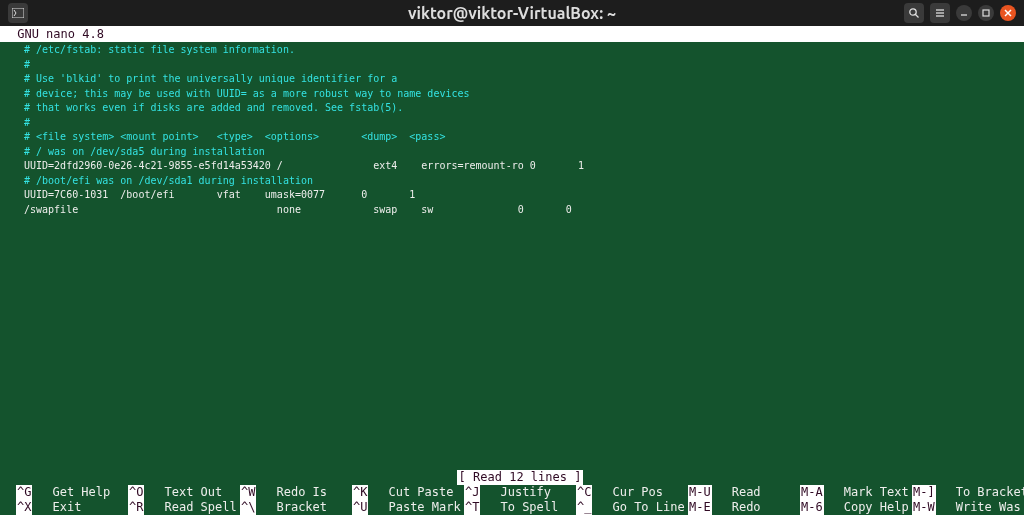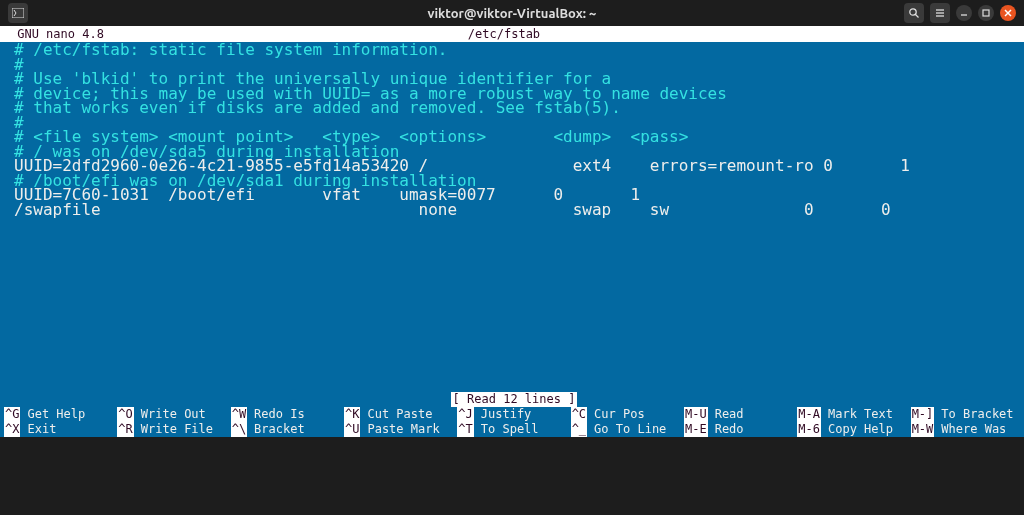--- a/index.html
+++ b/index.html
@@ -1,37 +1,37 @@
 <!DOCTYPE html>
 <html><head>
 <meta charset="utf-8">
 <style>
   html,body{margin:0;padding:0;width:1024px;height:515px;background:#1d1d1d;font-family:"DejaVu Sans Mono","Liberation Mono",monospace;font-size:12px;overflow:hidden;color:#fff}
-  .gnome-bar{height:26px;background:#1d1d1d;display:flex;align-items:center;color:#ddd;font-family:"Ubuntu","DejaVu Sans",sans-serif;font-size:13px;position:relative}
+  .gnome-bar{height:26px;background:#1d1d1d;display:flex;align-items:center;color:#ddd;font-family:"Ubuntu","DejaVu Sans",sans-serif;font-size:16px;position:relative}
   .gnome-left{position:absolute;left:8px;top:0;height:26px;display:flex;align-items:center}
   .gnome-center{position:absolute;left:0;right:0;text-align:center;line-height:26px;font-weight:bold;pointer-events:none}
   .gnome-right{position:absolute;right:8px;top:0;height:26px;display:flex;align-items:center;gap:6px}
   .gn-btn{width:20px;height:20px;border-radius:4px;background:#3a3a3a;display:flex;align-items:center;justify-content:center;color:#ddd}
   .gn-close{background:#e95420;border-radius:50%;width:16px;height:16px}
   .gn-min,.gn-max{background:#3a3a3a;border-radius:50%;width:16px;height:16px;display:flex;align-items:center;justify-content:center}
-  .term{background:#0369a1;height:411px;position:relative}
+  .term{background:#14532d;height:489px;position:relative}
   .nano-header{background:#ffffff;color:#300a24;height:16px;line-height:16px;display:flex;white-space:pre}
   .nano-header .left{padding-left:10px}
   .nano-header .mid{flex:1;text-align:center}
-  .file-body{padding:1px 6px 0 14px;line-height:14.5px;white-space:pre;font-size:16px}
+  .file-body{padding:1px 6px 0 24px;line-height:14.5px;white-space:pre;font-size:10px}
   .cyan{color:#34e2e2}
   .white{color:#eeeeec}
-  .bottom{position:absolute;left:4px;right:0;bottom:0}
+  .bottom{position:absolute;left:16px;right:0;bottom:0}
   .status-line{text-align:center;height:15px;line-height:15px}
   .status-pill{background:#ffffff;color:#300a24;display:inline-block;padding:0 2px;white-space:pre}
   .shortcut-rows{display:flex;flex-direction:column}
   .shortcut-row{display:flex;height:15px;line-height:15px}
   .sc{display:flex;flex:1;min-width:0}
   .key{background:#ffffff;color:#300a24;padding:0 1px;white-space:pre}
-  .desc{color:#eeeeec;padding-left:7px;white-space:pre}
+  .desc{color:#eeeeec;padding-left:20px;white-space:pre}
   svg{display:block}
 </style>
 </head>
 <body>
 
 <div class="gnome-bar">
   <div class="gnome-left">
     <div class="gn-btn">
       <svg width="12" height="10" viewBox="0 0 12 10">
           <rect x="0" y="0" width="12" height="10" fill="none" stroke="#ddd" stroke-width="1"></rect>
@@ -70,39 +70,38 @@
           <line x1="11" y1="5" x2="5" y2="11" stroke="#fff" stroke-width="1.5"></line>
         </svg>
     </div>
   </div>
 </div>
 
 <div class="term">
 
   <div class="nano-header">
     <span class="left"> GNU nano 4.8</span>
-    <span class="mid">/etc/fstab</span>
     <span style="width:120px"></span>
   </div>
 
   <div class="file-body" id="file-body"><div class="cyan"># /etc/fstab: static file system information.</div><div class="cyan">#</div><div class="cyan"># Use 'blkid' to print the universally unique identifier for a</div><div class="cyan"># device; this may be used with UUID= as a more robust way to name devices</div><div class="cyan"># that works even if disks are added and removed. See fstab(5).</div><div class="cyan">#</div><div class="cyan"># &lt;file system&gt; &lt;mount point&gt;   &lt;type&gt;  &lt;options&gt;       &lt;dump&gt;  &lt;pass&gt;</div><div class="cyan"># / was on /dev/sda5 during installation</div><div class="white">UUID=2dfd2960-0e26-4c21-9855-e5fd14a53420 /               ext4    errors=remount-ro 0       1</div><div class="cyan"># /boot/efi was on /dev/sda1 during installation</div><div class="white">UUID=7C60-1031  /boot/efi       vfat    umask=0077      0       1</div><div class="white">/swapfile                                 none            swap    sw              0       0</div></div>
 
   <div class="bottom">
     <div class="status-line">
       <span class="status-pill">[ Read 12 lines ]</span>
     </div>
     <div class="shortcut-rows">
       <div class="shortcut-row" id="sc-row-1">
           <div class="sc">
             <span class="key">^G</span>
             <span class="desc">Get Help</span>
           </div>
           <div class="sc">
             <span class="key">^O</span>
-            <span class="desc">Write Out</span>
+            <span class="desc">Text Out</span>
           </div>
           <div class="sc">
             <span class="key">^W</span>
             <span class="desc">Redo Is</span>
           </div>
           <div class="sc">
             <span class="key">^K</span>
             <span class="desc">Cut Paste</span>
           </div>
           <div class="sc">
@@ -126,21 +125,21 @@
             <span class="desc">To Bracket</span>
           </div>
         </div>
       <div class="shortcut-row" id="sc-row-2">
           <div class="sc">
             <span class="key">^X</span>
             <span class="desc">Exit</span>
           </div>
           <div class="sc">
             <span class="key">^R</span>
-            <span class="desc">Write File</span>
+            <span class="desc">Read Spell</span>
           </div>
           <div class="sc">
             <span class="key">^\</span>
             <span class="desc">Bracket</span>
           </div>
           <div class="sc">
             <span class="key">^U</span>
             <span class="desc">Paste Mark</span>
           </div>
           <div class="sc">
@@ -154,19 +153,19 @@
           <div class="sc">
             <span class="key">M-E</span>
             <span class="desc">Redo</span>
           </div>
           <div class="sc">
             <span class="key">M-6</span>
             <span class="desc">Copy Help</span>
           </div>
           <div class="sc">
             <span class="key">M-W</span>
-            <span class="desc">Where Was</span>
+            <span class="desc">Write Was</span>
           </div>
         </div>
     </div>
   </div>
 
 </div>
 
 </body></html>

